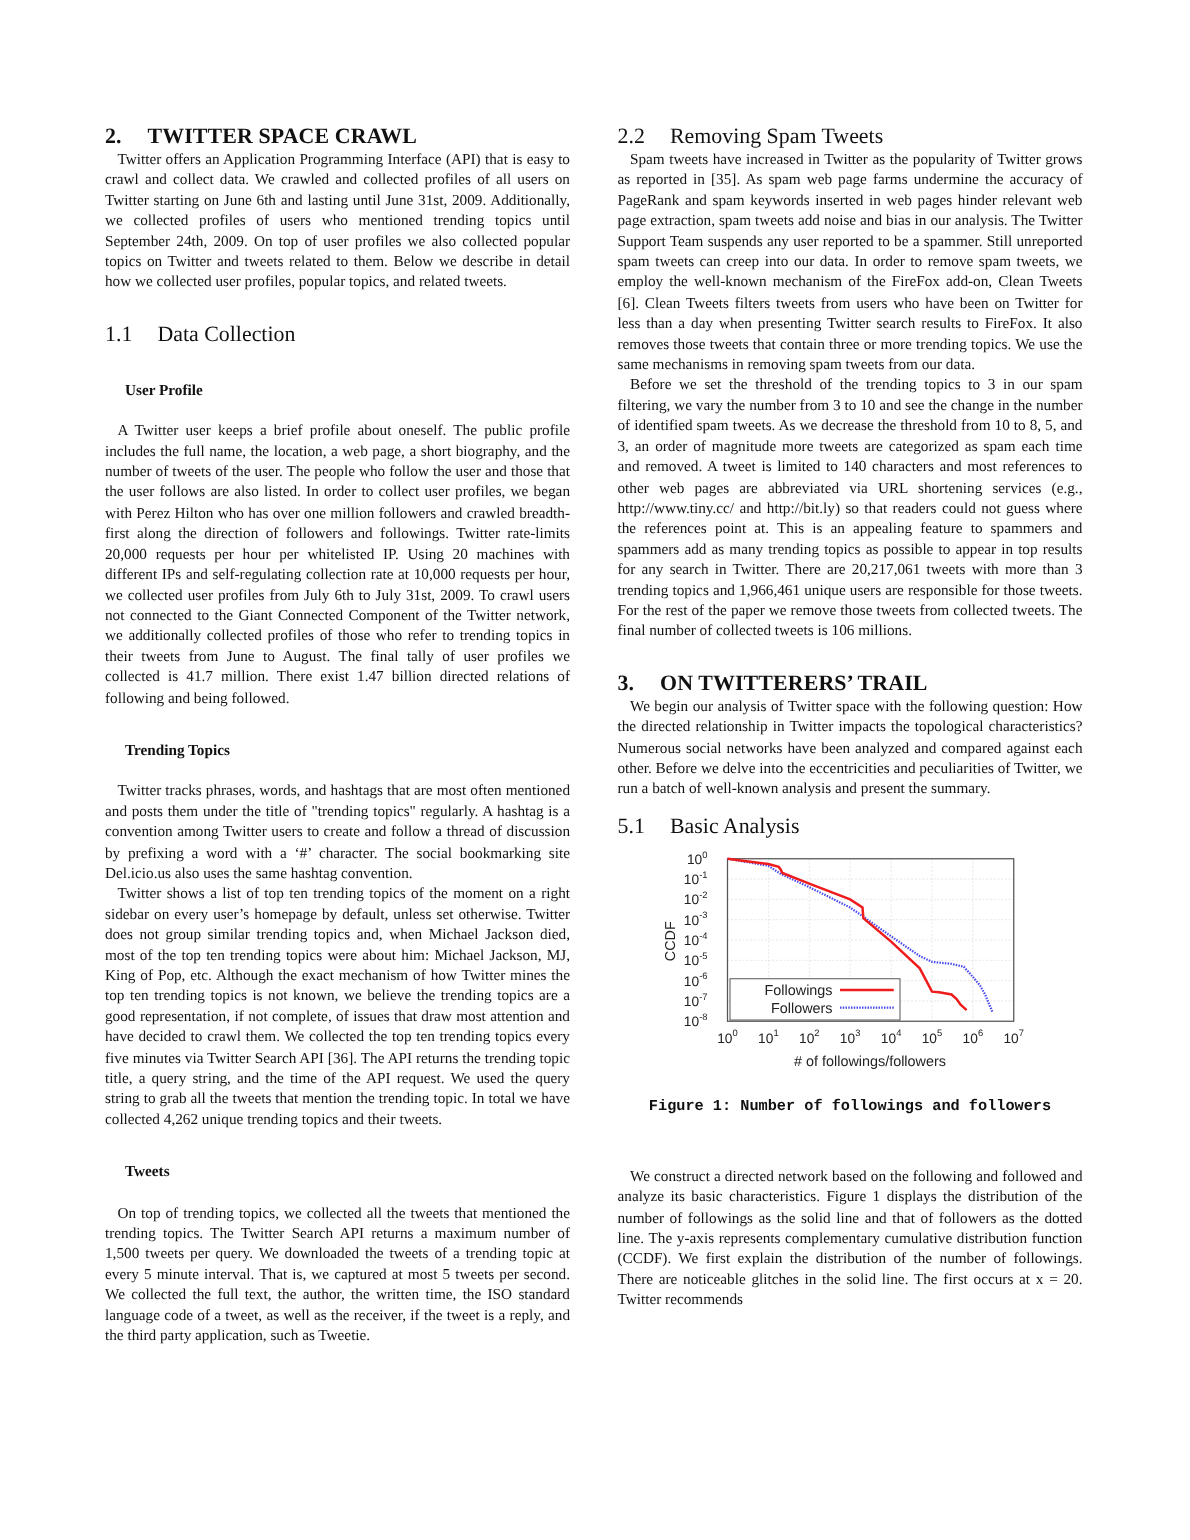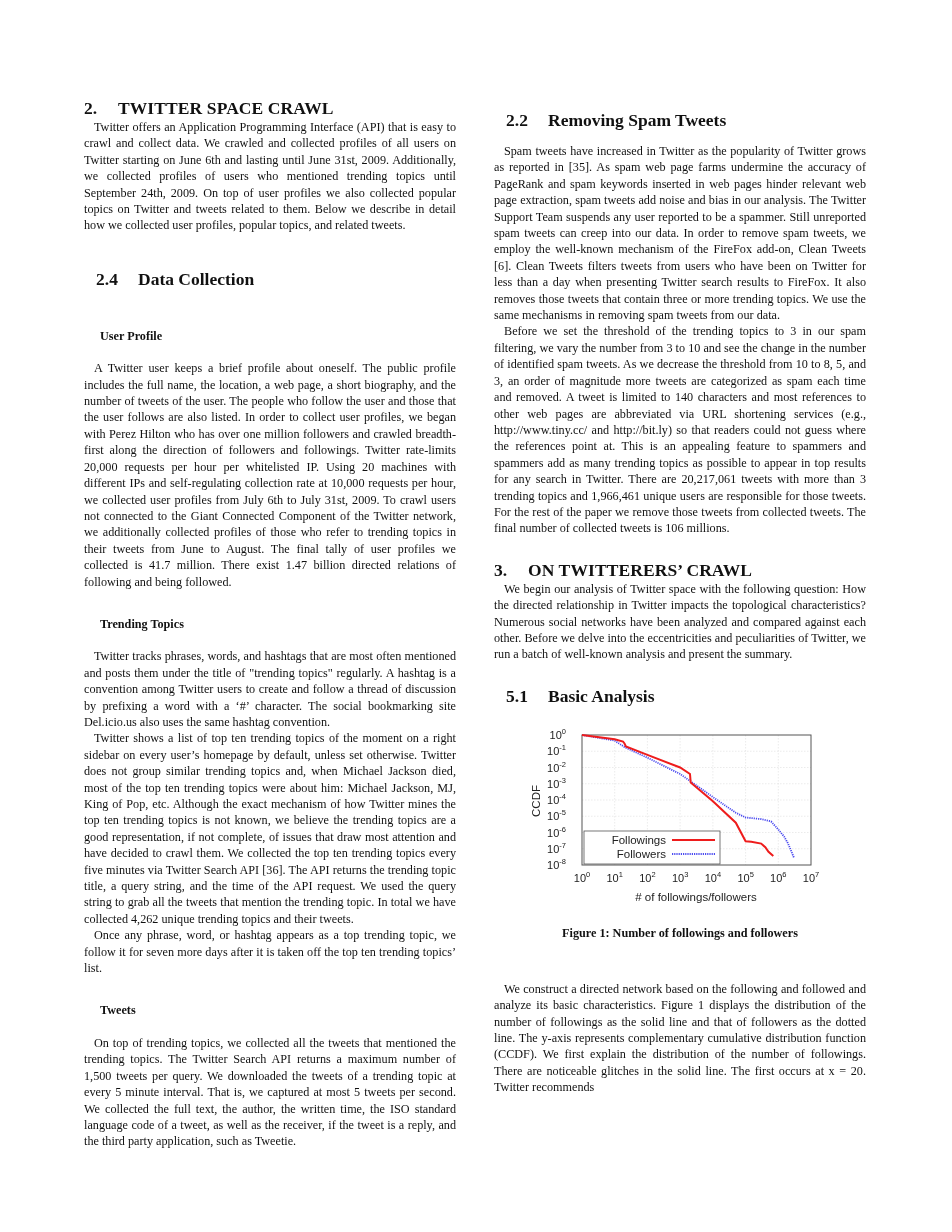--- a/index.html
+++ b/index.html
@@ -4,60 +4,59 @@
 <style>
   html, body { margin: 0; padding: 0; background: #ffffff; }
   body { width: 952px; height: 1232px; position: relative; overflow: hidden;
          font-family: "Liberation Serif", "DejaVu Serif", serif; color: #111; }
   .col { position: absolute; top: 97px; width: 372px; }
   .col-left { left: 84px; }
   .col-right { left: 494px; }
   .sec-h { font-family: "Liberation Serif", serif; font-weight: bold; font-size: 17.5px;
            margin: 0; line-height: 22px; letter-spacing: 0.1px; }
   .sec-h .num { display: inline-block; width: 34px; }
-  .sub-h { font-family: "Liberation Serif", serif; font-weight: bold; font-size: 17.5px;
-           margin: 12px; line-height: 22px; }
+  .sub-h { font-family: "Liberation Serif", serif; font-weight: normal; font-size: 17.5px;
+           margin: 0; line-height: 22px; }
   .sub-h .num { display: inline-block; width: 42px; }
   .para-h { font-weight: bold; font-size: 12.2px; line-height: 16.4px; margin: 16px; }
   p { margin: 0; font-size: 12.2px; line-height: 16.4px; text-align: justify;
       text-indent: 10px; hyphens: manual; }
   .gap-m { height: 10px; }
   .gap-l { height: 22px; }
   .figure { position: relative; width: 372px; height: 200px; margin-top: 0; }
   .figure svg { position: absolute; left: 0; top: 0; }
   .caption { font-weight: bold; font-size: 12.2px; text-align: center; margin-top: 6px;
-             line-height: 16px; }
+             line-height: 16px; font-family: Liberation Mono, monospace; }
 </style>
 </head>
 <body>
 
 <div class="col col-left">
   <h2 class="sec-h"><span class="num">2.</span><span>TWITTER SPACE CRAWL</span></h2>
   <p>Twitter offers an Application Programming Interface (API) that is easy to crawl and collect data. We crawled and collected profiles of all users on Twitter starting on June 6th and lasting until June 31st, 2009. Additionally, we collected profiles of users who mentioned trending topics until September 24th, 2009. On top of user profiles we also collected popular topics on Twitter and tweets related to them. Below we describe in detail how we collected user profiles, popular topics, and related tweets.</p>
   <div class="gap-l"></div>
-  <h3 class="sub-h"><span class="num">2.4</span><span>Data Collection</span></h3>
+  <h3 class="sub-h"><span class="num">1.1</span><span>Data Collection</span></h3>
   <div class="gap-m"></div>
   <div class="para-h">User Profile</div>
   <p>A Twitter user keeps a brief profile about oneself. The public profile includes the full name, the location, a web page, a short biography, and the number of tweets of the user. The people who follow the user and those that the user follows are also listed. In order to collect user profiles, we began with Perez Hilton who has over one million followers and crawled breadth-first along the direction of followers and followings. Twitter rate-limits 20,000 requests per hour per whitelisted IP. Using 20 machines with different IPs and self-regulating collection rate at 10,000 requests per hour, we collected user profiles from July 6th to July 31st, 2009. To crawl users not connected to the Giant Connected Component of the Twitter network, we additionally collected profiles of those who refer to trending topics in their tweets from June to August. The final tally of user profiles we collected is 41.7 million. There exist 1.47 billion directed relations of following and being followed.</p>
   <div class="gap-m"></div>
   <div class="para-h">Trending Topics</div>
   <p>Twitter tracks phrases, words, and hashtags that are most often mentioned and posts them under the title of "trending topics" regularly. A hashtag is a convention among Twitter users to create and follow a thread of discussion by prefixing a word with a ‘#’ character. The social bookmarking site Del.icio.us also uses the same hashtag convention.</p>
   <p>Twitter shows a list of top ten trending topics of the moment on a right sidebar on every user’s homepage by default, unless set otherwise. Twitter does not group similar trending topics and, when Michael Jackson died, most of the top ten trending topics were about him: Michael Jackson, MJ, King of Pop, etc. Although the exact mechanism of how Twitter mines the top ten trending topics is not known, we believe the trending topics are a good representation, if not complete, of issues that draw most attention and have decided to crawl them. We collected the top ten trending topics every five minutes via Twitter Search API [36]. The API returns the trending topic title, a query string, and the time of the API request. We used the query string to grab all the tweets that mention the trending topic. In total we have collected 4,262 unique trending topics and their tweets.</p>
-  <p>Once any phrase, word, or hashtag appears as a top trending topic, we follow it for seven more days after it is taken off the top ten trending topics’ list.</p>
   <div class="gap-m"></div>
   <div class="para-h">Tweets</div>
   <p>On top of trending topics, we collected all the tweets that mentioned the trending topics. The Twitter Search API returns a maximum number of 1,500 tweets per query. We downloaded the tweets of a trending topic at every 5 minute interval. That is, we captured at most 5 tweets per second. We collected the full text, the author, the written time, the ISO standard language code of a tweet, as well as the receiver, if the tweet is a reply, and the third party application, such as Tweetie.</p>
 </div>
 
 <div class="col col-right">
   <h3 class="sub-h"><span class="num">2.2</span><span>Removing Spam Tweets</span></h3>
   <p>Spam tweets have increased in Twitter as the popularity of Twitter grows as reported in [35]. As spam web page farms undermine the accuracy of PageRank and spam keywords inserted in web pages hinder relevant web page extraction, spam tweets add noise and bias in our analysis. The Twitter Support Team suspends any user reported to be a spammer. Still unreported spam tweets can creep into our data. In order to remove spam tweets, we employ the well-known mechanism of the FireFox add-on, Clean Tweets [6]. Clean Tweets filters tweets from users who have been on Twitter for less than a day when presenting Twitter search results to FireFox. It also removes those tweets that contain three or more trending topics. We use the same mechanisms in removing spam tweets from our data.</p>
   <p>Before we set the threshold of the trending topics to 3 in our spam filtering, we vary the number from 3 to 10 and see the change in the number of identified spam tweets. As we decrease the threshold from 10 to 8, 5, and 3, an order of magnitude more tweets are categorized as spam each time and removed. A tweet is limited to 140 characters and most references to other web pages are abbreviated via URL shortening services (e.g., http://www.tiny.cc/ and http://bit.ly) so that readers could not guess where the references point at. This is an appealing feature to spammers and spammers add as many trending topics as possible to appear in top results for any search in Twitter. There are 20,217,061 tweets with more than 3 trending topics and 1,966,461 unique users are responsible for those tweets. For the rest of the paper we remove those tweets from collected tweets. The final number of collected tweets is 106 millions.</p>
   <div class="gap-l"></div>
-  <h2 class="sec-h"><span class="num">3.</span><span>ON TWITTERERS’ CRAWL</span></h2>
+  <h2 class="sec-h"><span class="num">3.</span><span>ON TWITTERERS’ TRAIL</span></h2>
   <p>We begin our analysis of Twitter space with the following question: How the directed relationship in Twitter impacts the topological characteristics? Numerous social networks have been analyzed and compared against each other. Before we delve into the eccentricities and peculiarities of Twitter, we run a batch of well-known analysis and present the summary.</p>
   <div class="gap-m"></div>
   <h3 class="sub-h"><span class="num">5.1</span><span>Basic Analysis</span></h3>
 
   <div class="figure">
     <svg width="372" height="200" viewBox="0 0 372 200">
 
       <g stroke="#dddddd" stroke-width="0.6" stroke-dasharray="1.5,1.5" fill="none">
         <line x1="120.7" y1="16" x2="120.7" y2="146"></line>
         <line x1="153.4" y1="16" x2="153.4" y2="146"></line>

